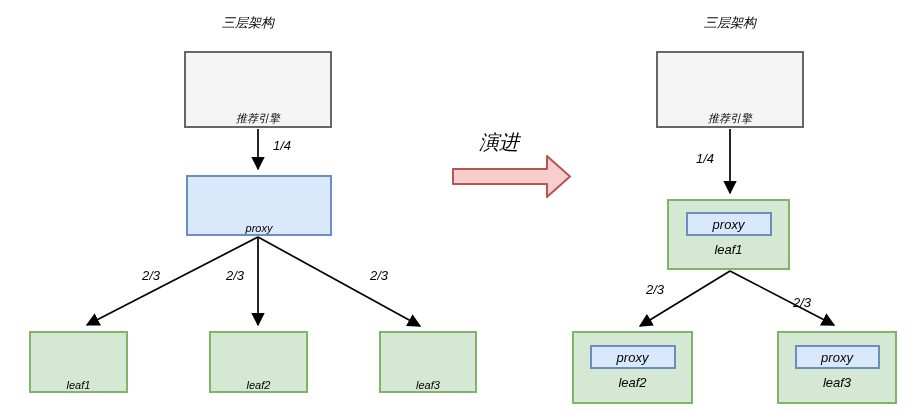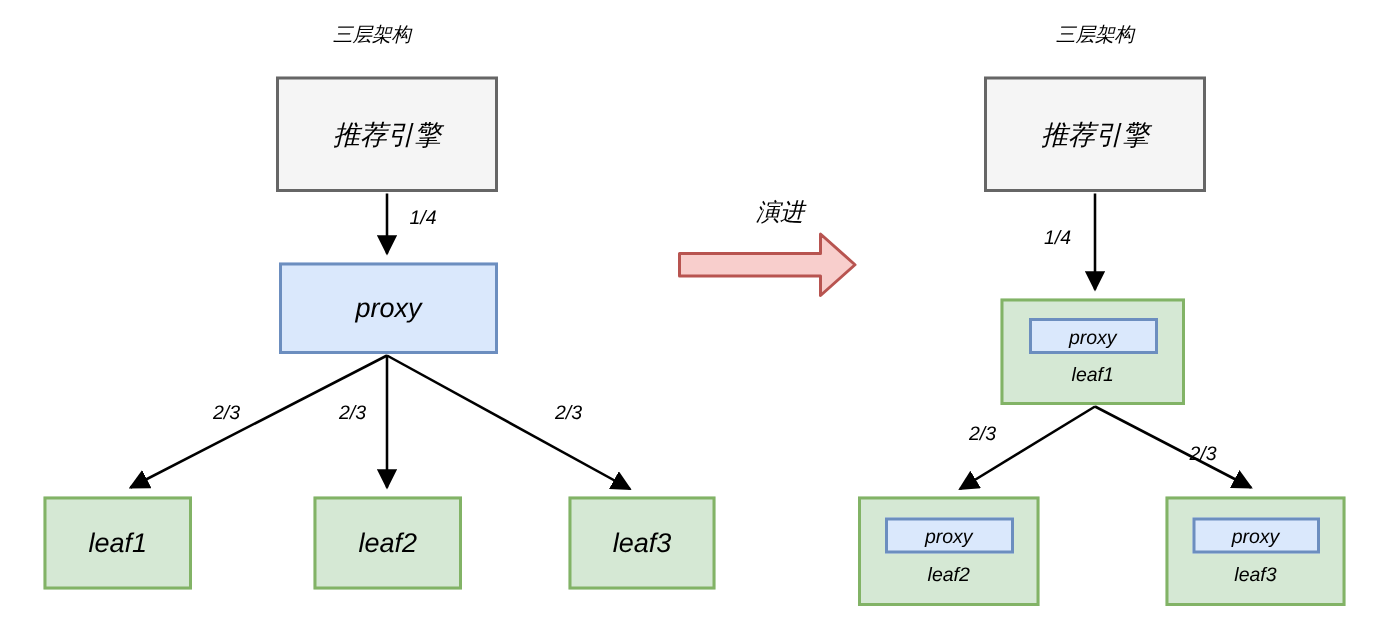--- a/index.html
+++ b/index.html
@@ -28,23 +28,23 @@
   .evo-arrow {
     fill: var(--evolution-fill, #f8cecc);
     stroke: var(--evolution-border, #b85450);
     stroke-width: 2;
     stroke-linejoin: round;
   }
   .box {
     position: absolute;
     box-sizing: border-box;
     display: flex;
-    align-items: center;
+    align-items: flex-end;
     justify-content: center;
-    font-size: 18px;
+    font-size: 11px;
   }
   .engine {
     background: var(--engine-fill, #f5f5f5);
     border: 2px solid var(--engine-border, #666666);
   }
   .proxy {
     background: var(--proxy-fill, #dae8fc);
     border: 2px solid var(--proxy-border, #6c8ebf);
   }
   .leaf {
@@ -83,23 +83,22 @@
   }
   .diagram-title {
     position: absolute;
     transform: translateX(-50%);
     font-size: 13px;
     white-space: nowrap;
   }
   .evo-label {
     position: absolute;
     transform: translate(-50%, -50%);
-    font-size: 16px;
+    font-size: 20px;
     white-space: nowrap;
-    margin-left: 21px;
   }
 </style>
 </head>
 <body>
 
 <div class="canvas">
 
   <svg class="edges" viewBox="0 0 921 420">
     <defs>
       <marker id="arrowhead" viewBox="0 0 10 10" refX="9" refY="5" markerWidth="8" markerHeight="8" orient="auto-start-reverse">

